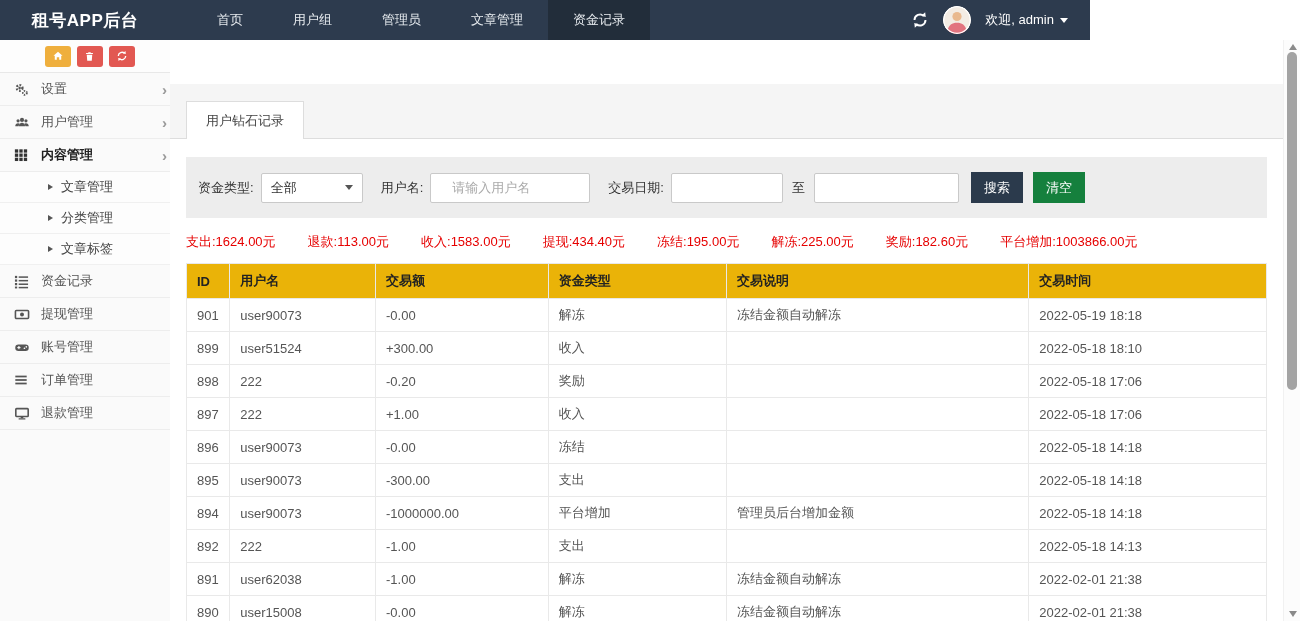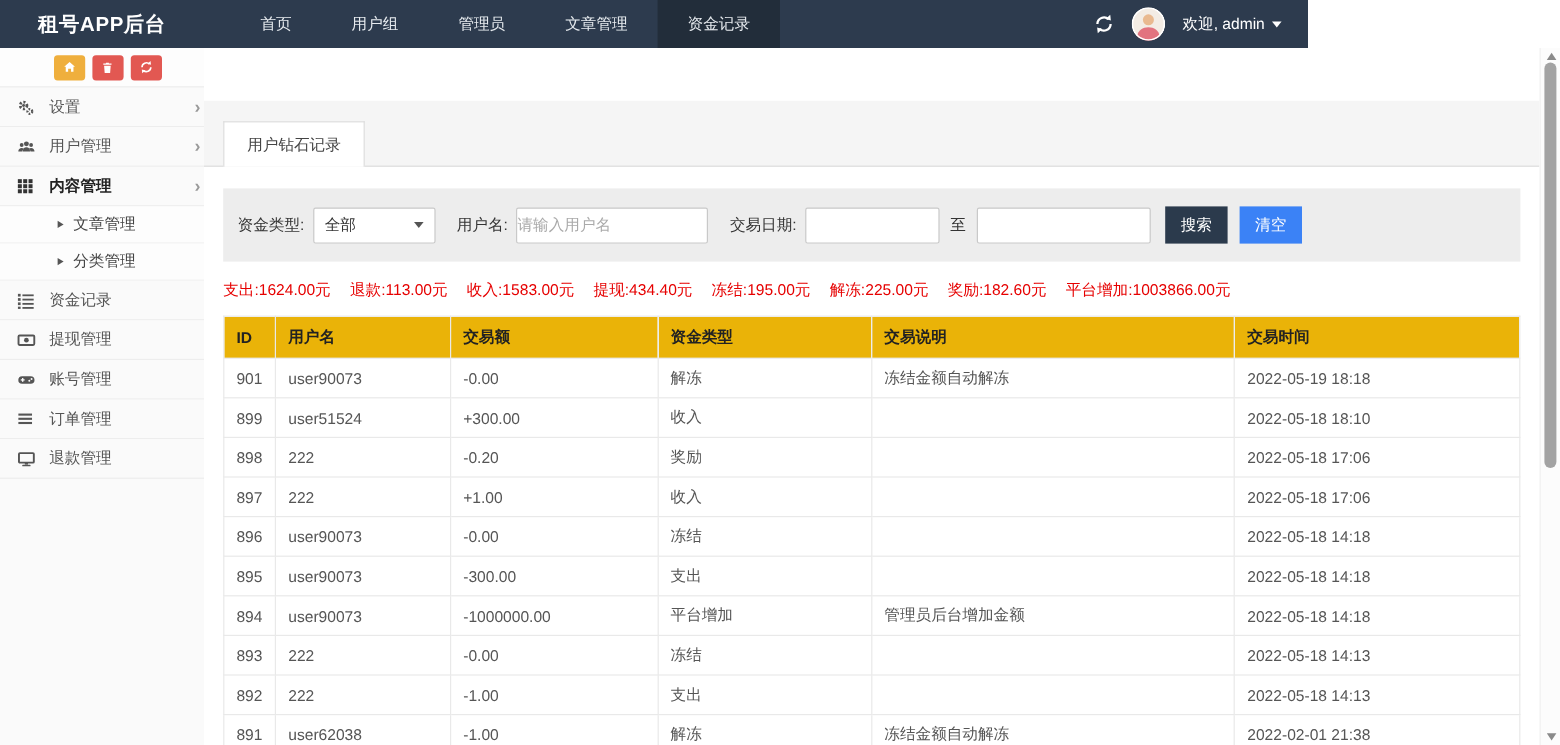--- a/index.html
+++ b/index.html
@@ -57,32 +57,32 @@
 
   .filterbar { margin:18px 16px 0; background:#ededed; padding:15px 12px;
     display:flex; align-items:center; font-size:13px; color:#333; }
   .f-label { margin-right:7px; white-space:nowrap; }
   .ml18 { margin-left:18px; }
   .select-box { width:102px; height:30px; background:#fff; border:1px solid #c9c9c9;
     border-radius:2px; display:flex; align-items:center; justify-content:space-between;
     padding:0 9px; cursor:pointer; }
   .select-caret { width:0; height:0; border-left:4px solid transparent;
     border-right:4px solid transparent; border-top:5px solid #555; }
-  .txt { height:30px; border:1px solid #c9c9c9; border-radius:2px; padding:0 0;
+  .txt { height:30px; border:1px solid #c9c9c9; border-radius:2px; padding:0 21px;
     font-size:13px; background:#fff; font-family:inherit; color:#333; outline:none; }
   .txt::placeholder { color:#aaa; }
   .w-name { width:160px; } .w-date1 { width:112px; } .w-date2 { width:145px; }
   .to { margin:0 9px; }
   .btn { height:31px; border:none; font-size:13px; color:#fff; cursor:pointer;
     padding:0 13px; font-family:inherit; }
   .btn-search { margin-left:12px; background:#2b3a4c; }
-  .btn-clear { margin-left:10px; background:#3b82f6; }
+  .btn-clear { margin-left:10px; background:#15803d; }
 
   .summary { margin:15px 16px 12px; color:#e60000; font-size:13px;
-    display:flex; gap:16px; white-space:nowrap; }
+    display:flex; gap:32px; white-space:nowrap; }
 
   table.rec { margin:0 16px; width:calc(100% - 32px); border-collapse:collapse;
     font-size:13px; table-layout:fixed; }
   table.rec th, table.rec td { border:1px solid #e9e9e9; text-align:left;
     padding:7px 10px; color:#555; overflow:hidden; white-space:nowrap; }
   table.rec th { color:#222; font-weight:bold; padding:8px 10px; background:#eab308; }
   col.c-id{width:4%;} col.c-user{width:13.5%;} col.c-amount{width:16%;}
   col.c-type{width:16.5%;} col.c-desc{width:28%;} col.c-time{width:22%;}
 
   
@@ -199,20 +199,24 @@
         <span class="chev">›</span>
       </div>
       <div class="side-sub">
         <i class="tri"></i>
         <span>文章管理</span>
       </div>
       <div class="side-sub">
         <i class="tri"></i>
         <span>分类管理</span>
       </div>
+      <div class="side-sub">
+        <i class="tri"></i>
+        <span>文章标签</span>
+      </div>
       <div class="side-item">
         <span class="s-icon">
           <svg viewBox="0 0 16 16" width="15" height="15" fill="#555">
             <rect x="1" y="2" width="2.4" height="2.4"></rect>
             <rect x="5" y="2.5" width="10" height="1.6"></rect>
             <rect x="1" y="5.8" width="2.4" height="2.4"></rect>
             <rect x="5" y="6.3" width="10" height="1.6"></rect>
             <rect x="1" y="9.6" width="2.4" height="2.4"></rect>
             <rect x="5" y="10.1" width="10" height="1.6"></rect>
             <rect x="1" y="13.4" width="2.4" height="2"></rect>
@@ -367,28 +371,20 @@
         </tr>
         <tr>
           <td>894</td>
           <td>user90073</td>
           <td>-1000000.00</td>
           <td>平台增加</td>
           <td>管理员后台增加金额</td>
           <td>2022-05-18 14:18</td>
         </tr>
         <tr>
-          <td>893</td>
-          <td>222</td>
-          <td>-0.00</td>
-          <td>冻结</td>
-          <td></td>
-          <td>2022-05-18 14:13</td>
-        </tr>
-        <tr>
           <td>892</td>
           <td>222</td>
           <td>-1.00</td>
           <td>支出</td>
           <td></td>
           <td>2022-05-18 14:13</td>
         </tr>
         <tr>
           <td>891</td>
           <td>user62038</td>

